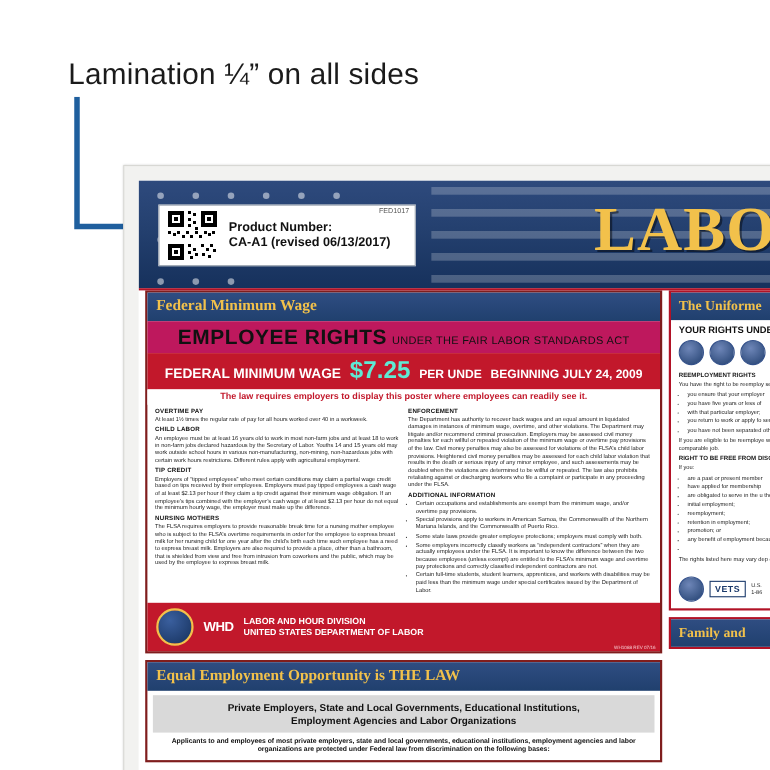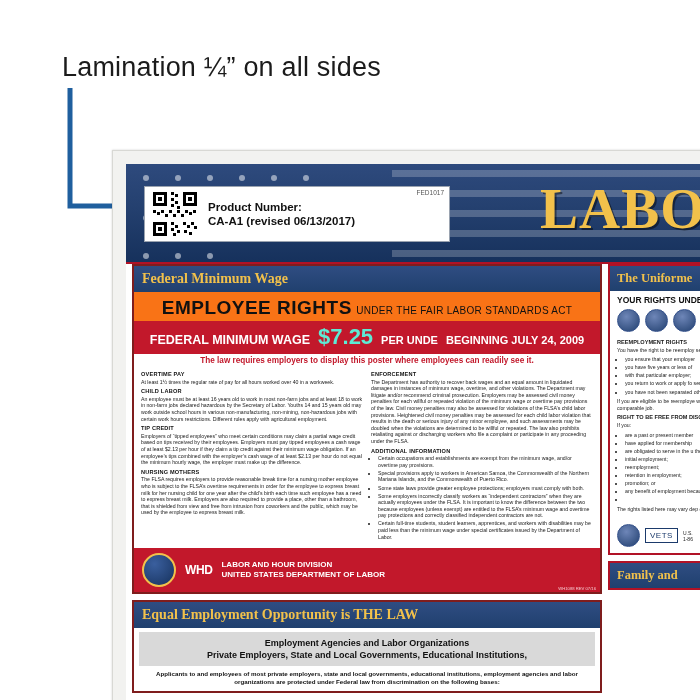--- a/index.html
+++ b/index.html
@@ -90,21 +90,21 @@
     text-shadow: 2px 2px 0 rgba(0,0,0,.45);
     font-family: "Liberation Serif", serif;
     white-space: nowrap;
   }
 
   
   .product-box {
     position: absolute;
     left: 18px;
     top: 22px;
-    width: 306px;
+    width: 234px;
     height: 56px;
     background: #ffffff;
     border: 1px solid #9aa3b0;
     display: flex;
     align-items: center;
     padding: 4px 6px;
     box-sizing: border-box;
   }
   .qr {
     width: 48px; height: 48px;
@@ -146,21 +146,21 @@
     background: linear-gradient(180deg, #2f4d82 0%, #20406e 100%);
     color: #f2c14b;
     font-size: 14px;
     font-weight: bold;
     padding: 5px 8px;
     font-family: "Liberation Serif", serif;
   }
 
   
   .flsa-band {
-    background: #f97316;
+    background: #be185d;
     text-align: center;
     padding: 5px 0 2px;
   }
   .flsa-band .big {
     font-size: 19px;
     font-weight: bold;
     color: #111;
     letter-spacing: .5px;
   }
   .flsa-band .small {
@@ -320,21 +320,21 @@
   .r-body li { margin: 0 0 1.5px 0; }
   .r-sub-h { font-weight: bold; font-size: 5.6px; margin: 3px 0 1px; }
   .vets-row {
     display: flex;
     align-items: center;
     gap: 5px;
     padding: 3px 7px 6px;
   }
   .vets-badge {
     font-size: 8px;
-    font-weight: normal;
+    font-weight: bold;
     color: #1b3a6b;
     border: 1px solid #1b3a6b;
     padding: 2px 4px;
     letter-spacing: .5px;
   }
   .vets-text { font-size: 5px; line-height: 6.2px; color: #222; }
   .panel-r-title-2 {
     background: linear-gradient(180deg, #2f4d82 0%, #20406e 100%);
     color: #f2c14b;
     font-size: 12.5px;
@@ -504,22 +504,22 @@
               <div>LABOR AND HOUR DIVISION</div>
               <div>UNITED STATES DEPARTMENT OF LABOR</div>
             </div>
             <div class="whd-rev">WH1088 REV 07/16</div>
           </div>
         </div>
 
         <div class="panel">
           <div class="panel-title">Equal Employment Opportunity is THE LAW</div>
           <div class="eeo-private">
+            <div>Private Employers, State and Local Governments, Educational Institutions,</div>
             <div>Employment Agencies and Labor Organizations</div>
-            <div>Private Employers, State and Local Governments, Educational Institutions,</div>
           </div>
           <div class="eeo-sub">Applicants to and employees of most private employers, state and local governments, educational institutions, employment agencies and labor organizations are protected under Federal law from discrimination on the following bases:</div>
         </div>
 
       </div>
 
       <div class="col-right">
 
         <div class="panel-r">
           <div class="panel-r-title">The Uniforme</div>

